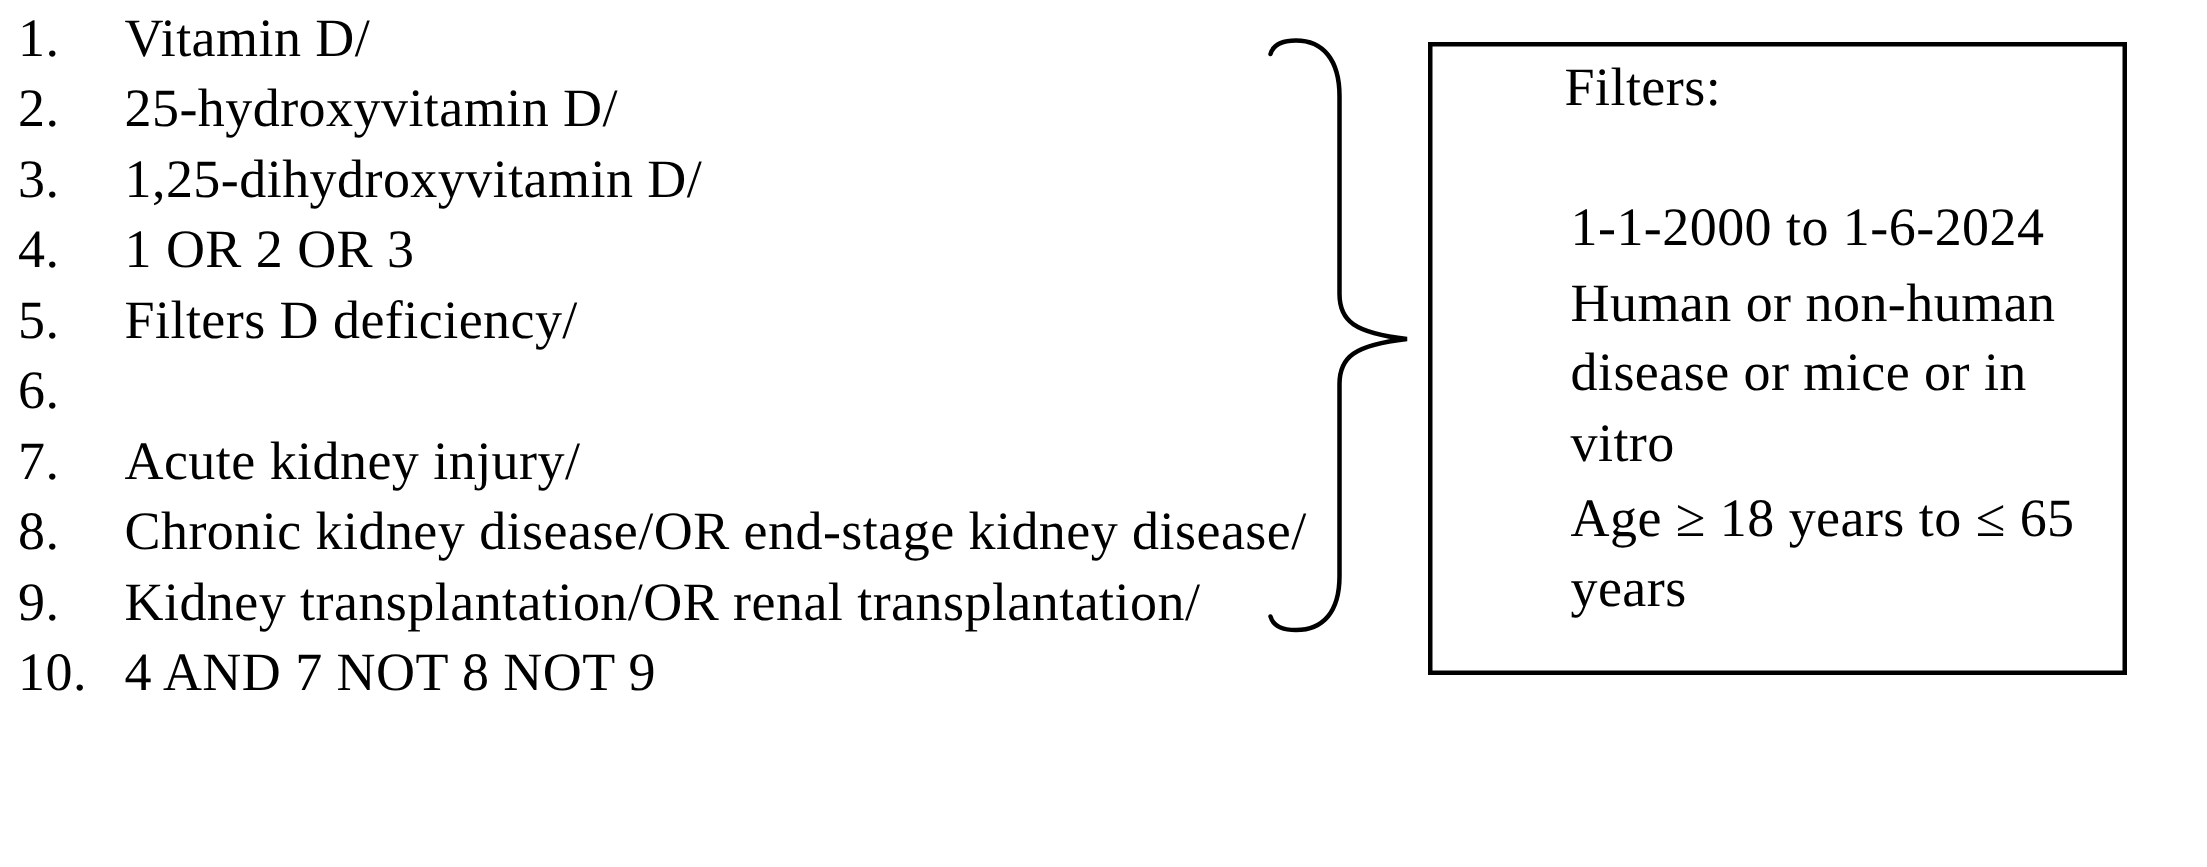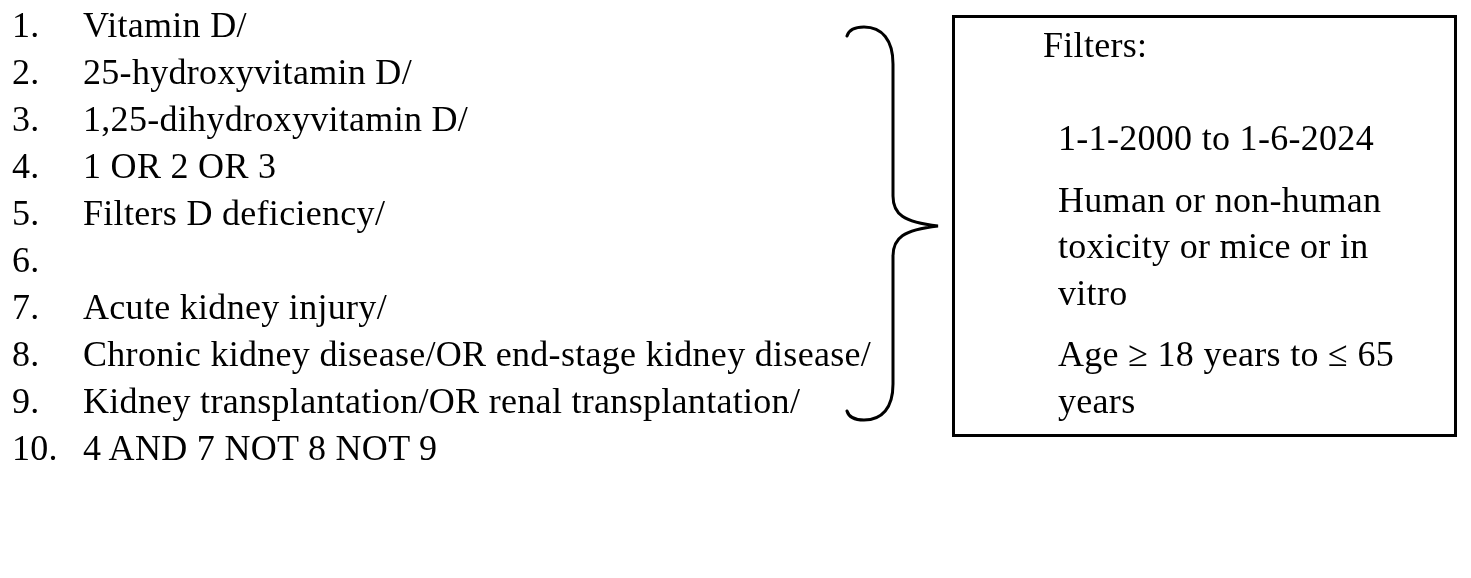--- a/index.html
+++ b/index.html
@@ -42,36 +42,36 @@
     top: 0;
     width: 1471px;
     height: 578px;
     pointer-events: none;
   }
 
   
   .filters-box {
     position: absolute;
     left: 952px;
-    top: 15px;
-    width: 505px;
+    top: 28px;
+    width: 466px;
     height: 422px;
     box-sizing: border-box;
     border: 3px solid #000000;
     padding: 4px 18px 0 88px;
     font-size: 36px;
     line-height: 46.5px;
     letter-spacing: 0.3px;
     overflow: hidden;
   }
   .filters-title {
     margin: 0 0 46.5px 0;
   }
   .filter-entry {
-    margin: 15px;
+    margin: 4px;
   }
 </style>
 </head>
 <body>
 
 <div class="figure-canvas">
 
   <div class="search-list">
     <div class="search-row">
       <span class="search-num">1.</span>
@@ -122,17 +122,17 @@
              C 893,214 903,222 938,226
              C 903,230 893,238 893,256
              L 893,384
              C 893,408 882,420 864,420
              C 856,420 849,418 847,411" fill="none" stroke="#000000" stroke-width="3" stroke-linecap="round"></path>
   </svg>
 
   <div class="filters-box">
     <p class="filters-title">Filters:</p>
     <p class="filter-entry">1-1-2000 to 1-6-2024</p>
-    <p class="filter-entry">Human or non-human toxicity or mice or in vitro</p>
+    <p class="filter-entry">Human or non-human disease or mice or in vitro</p>
     <p class="filter-entry">Age ≥ 18 years to ≤ 65 years</p>
   </div>
 
 </div>
 
 </body></html>

